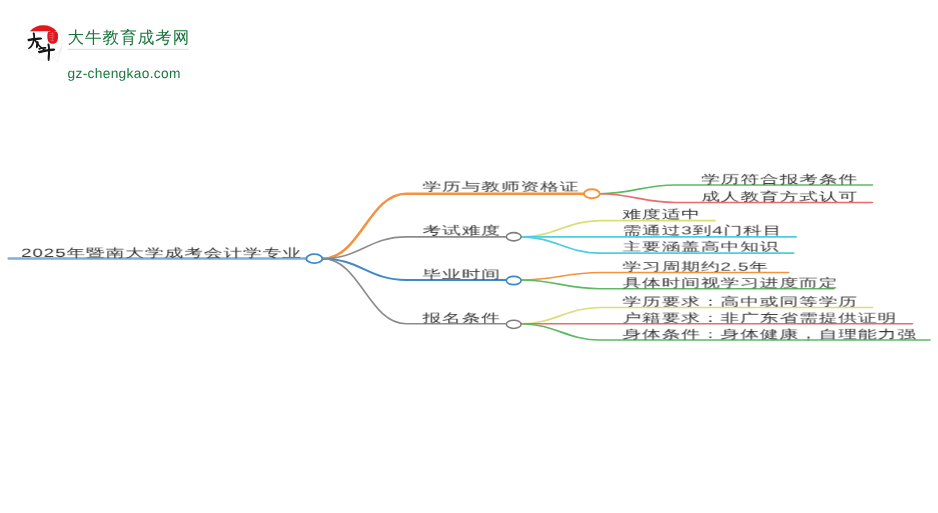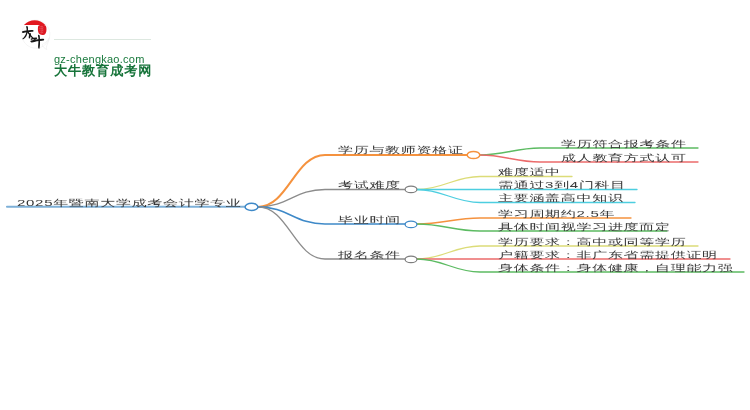--- a/index.html
+++ b/index.html
@@ -5,22 +5,22 @@
 <style>
   html,body{margin:0;padding:0;background:#ffffff;}
   body{width:750px;height:410px;position:relative;overflow:hidden;
        font-family:"Liberation Sans",sans-serif;-webkit-font-smoothing:antialiased;}
   #stage{position:absolute;left:0;top:0;width:750px;height:410px;}
 
   
   .logo-wrap{position:absolute;left:18px;top:11px;width:160px;height:45px;}
   .logo-mark{position:absolute;left:-0.2px;top:3.8px;width:34.3px;height:38.1px;}
   .logo-text{position:absolute;left:36px;top:0px;}
-  .logo-title{font-size:13.2px;font-weight:bold;color:#17743a;letter-spacing:0.85px;
-              line-height:1;white-space:nowrap;position:absolute;left:0;top:11.6px;margin-top:41px;}
+  .logo-title{font-size:13.2px;font-weight:normal;color:#17743a;letter-spacing:0.85px;
+              line-height:1;white-space:nowrap;position:absolute;left:0;top:11.6px;}
   .logo-rule{position:absolute;left:0;top:27.6px;width:97px;height:1px;background:#dde8e0;}
   .logo-sub{font-size:11px;font-weight:normal;color:#1a7a3d;letter-spacing:0.25px;
             line-height:1;white-space:nowrap;position:absolute;left:0;top:43px;}
 
   
   .mm-label{position:absolute;white-space:nowrap;color:#595959;font-size:15px;
             letter-spacing:0.7px;line-height:1;
             transform:scaleY(0.62);transform-origin:left top;will-change:transform;}
   .root-label{color:#333333;}
   .branch-label{color:#383838;}

